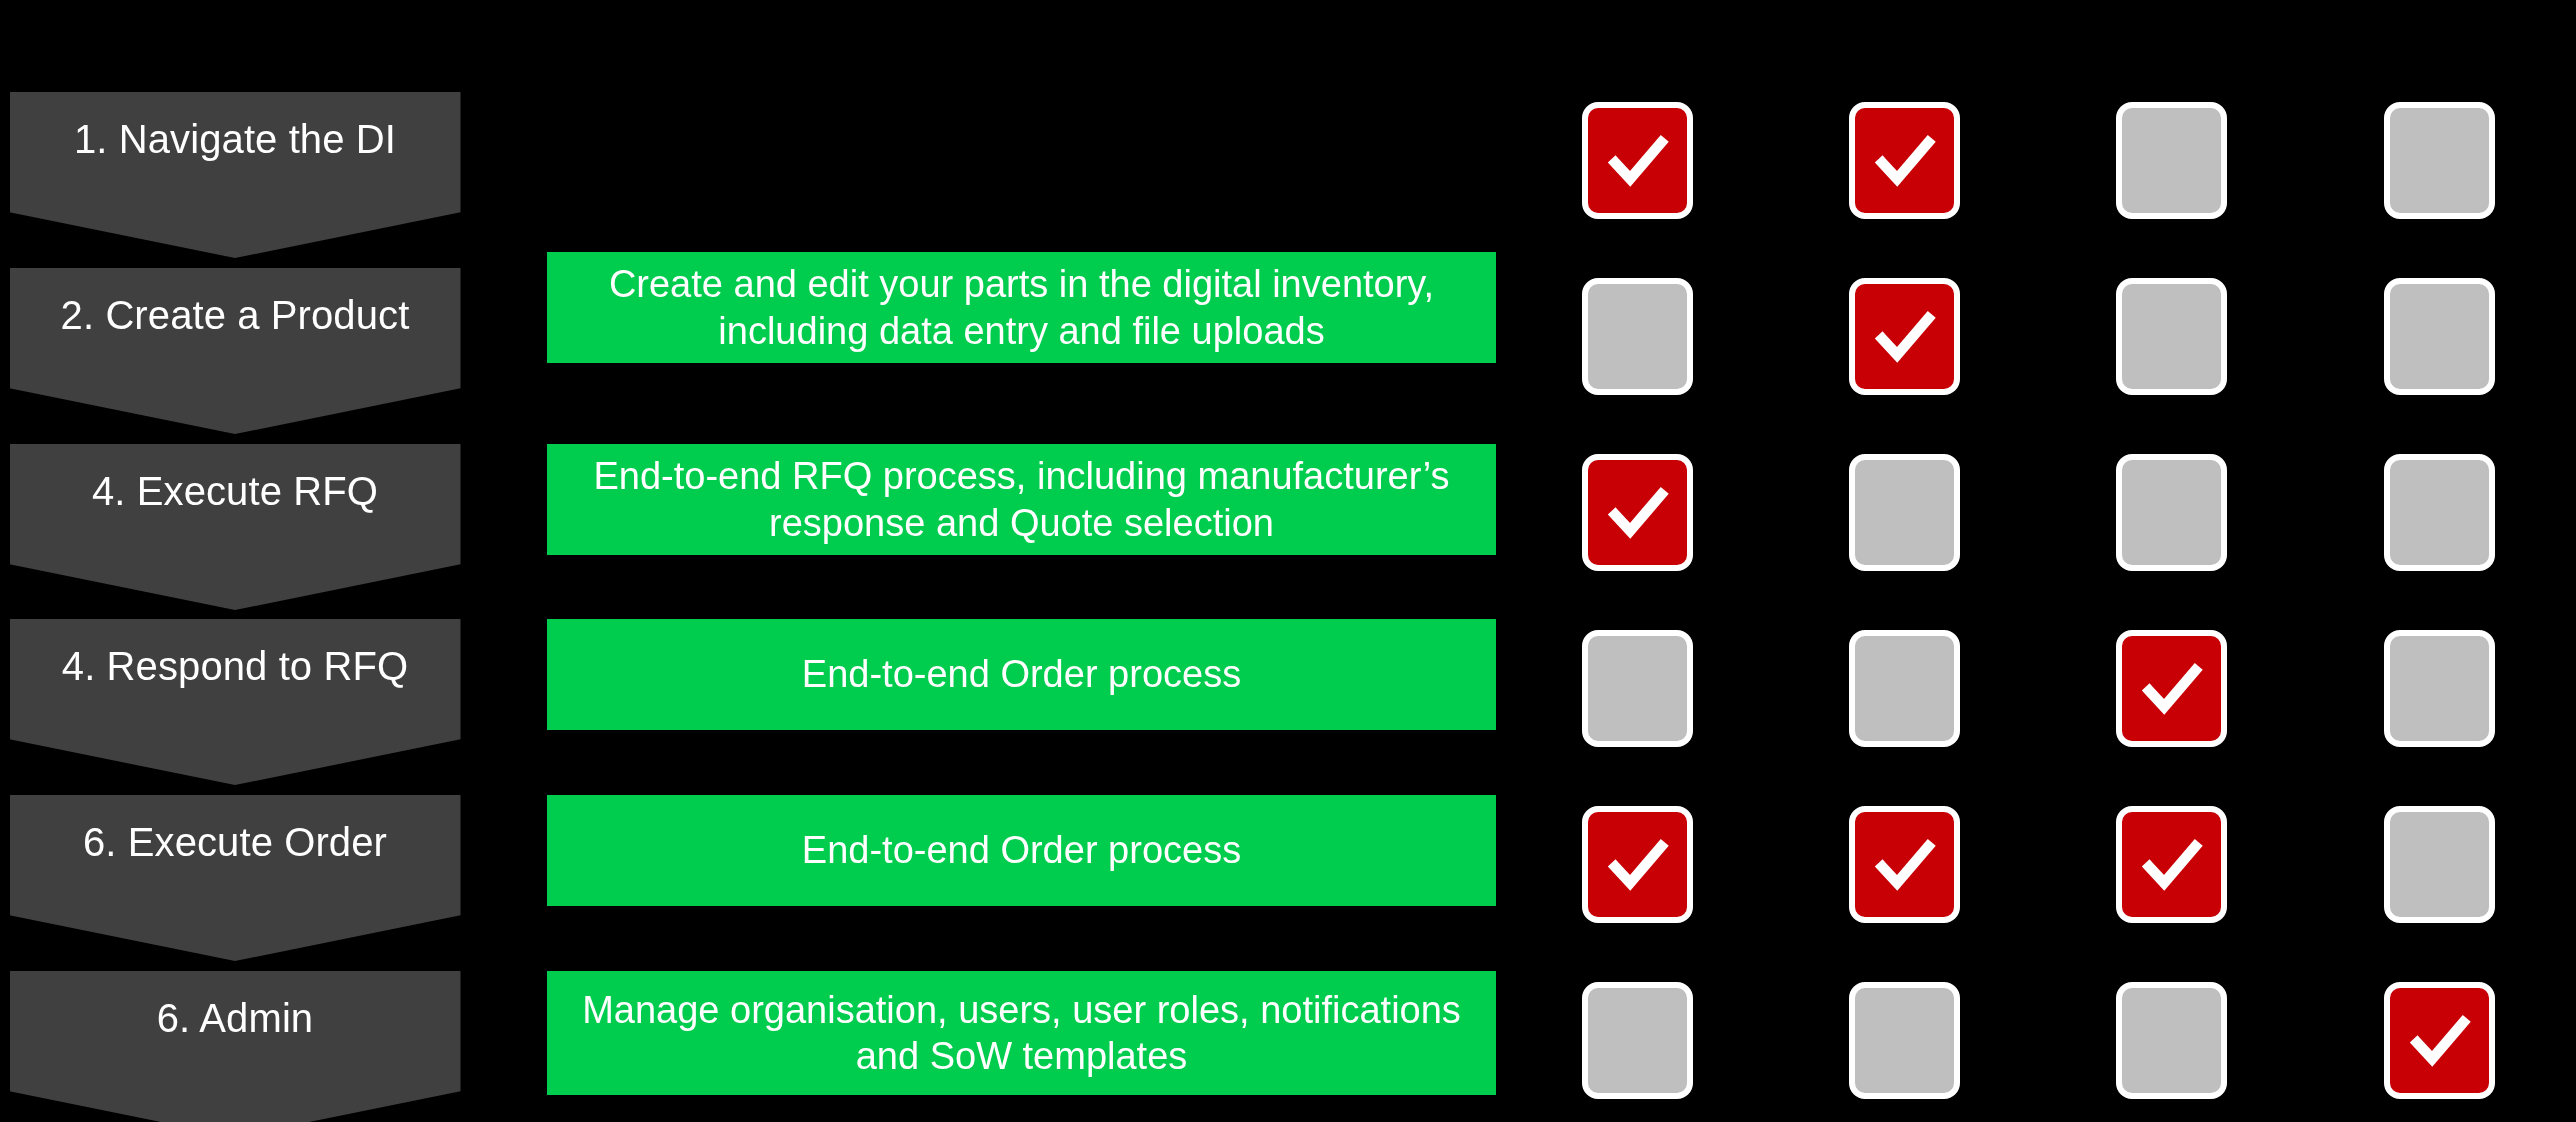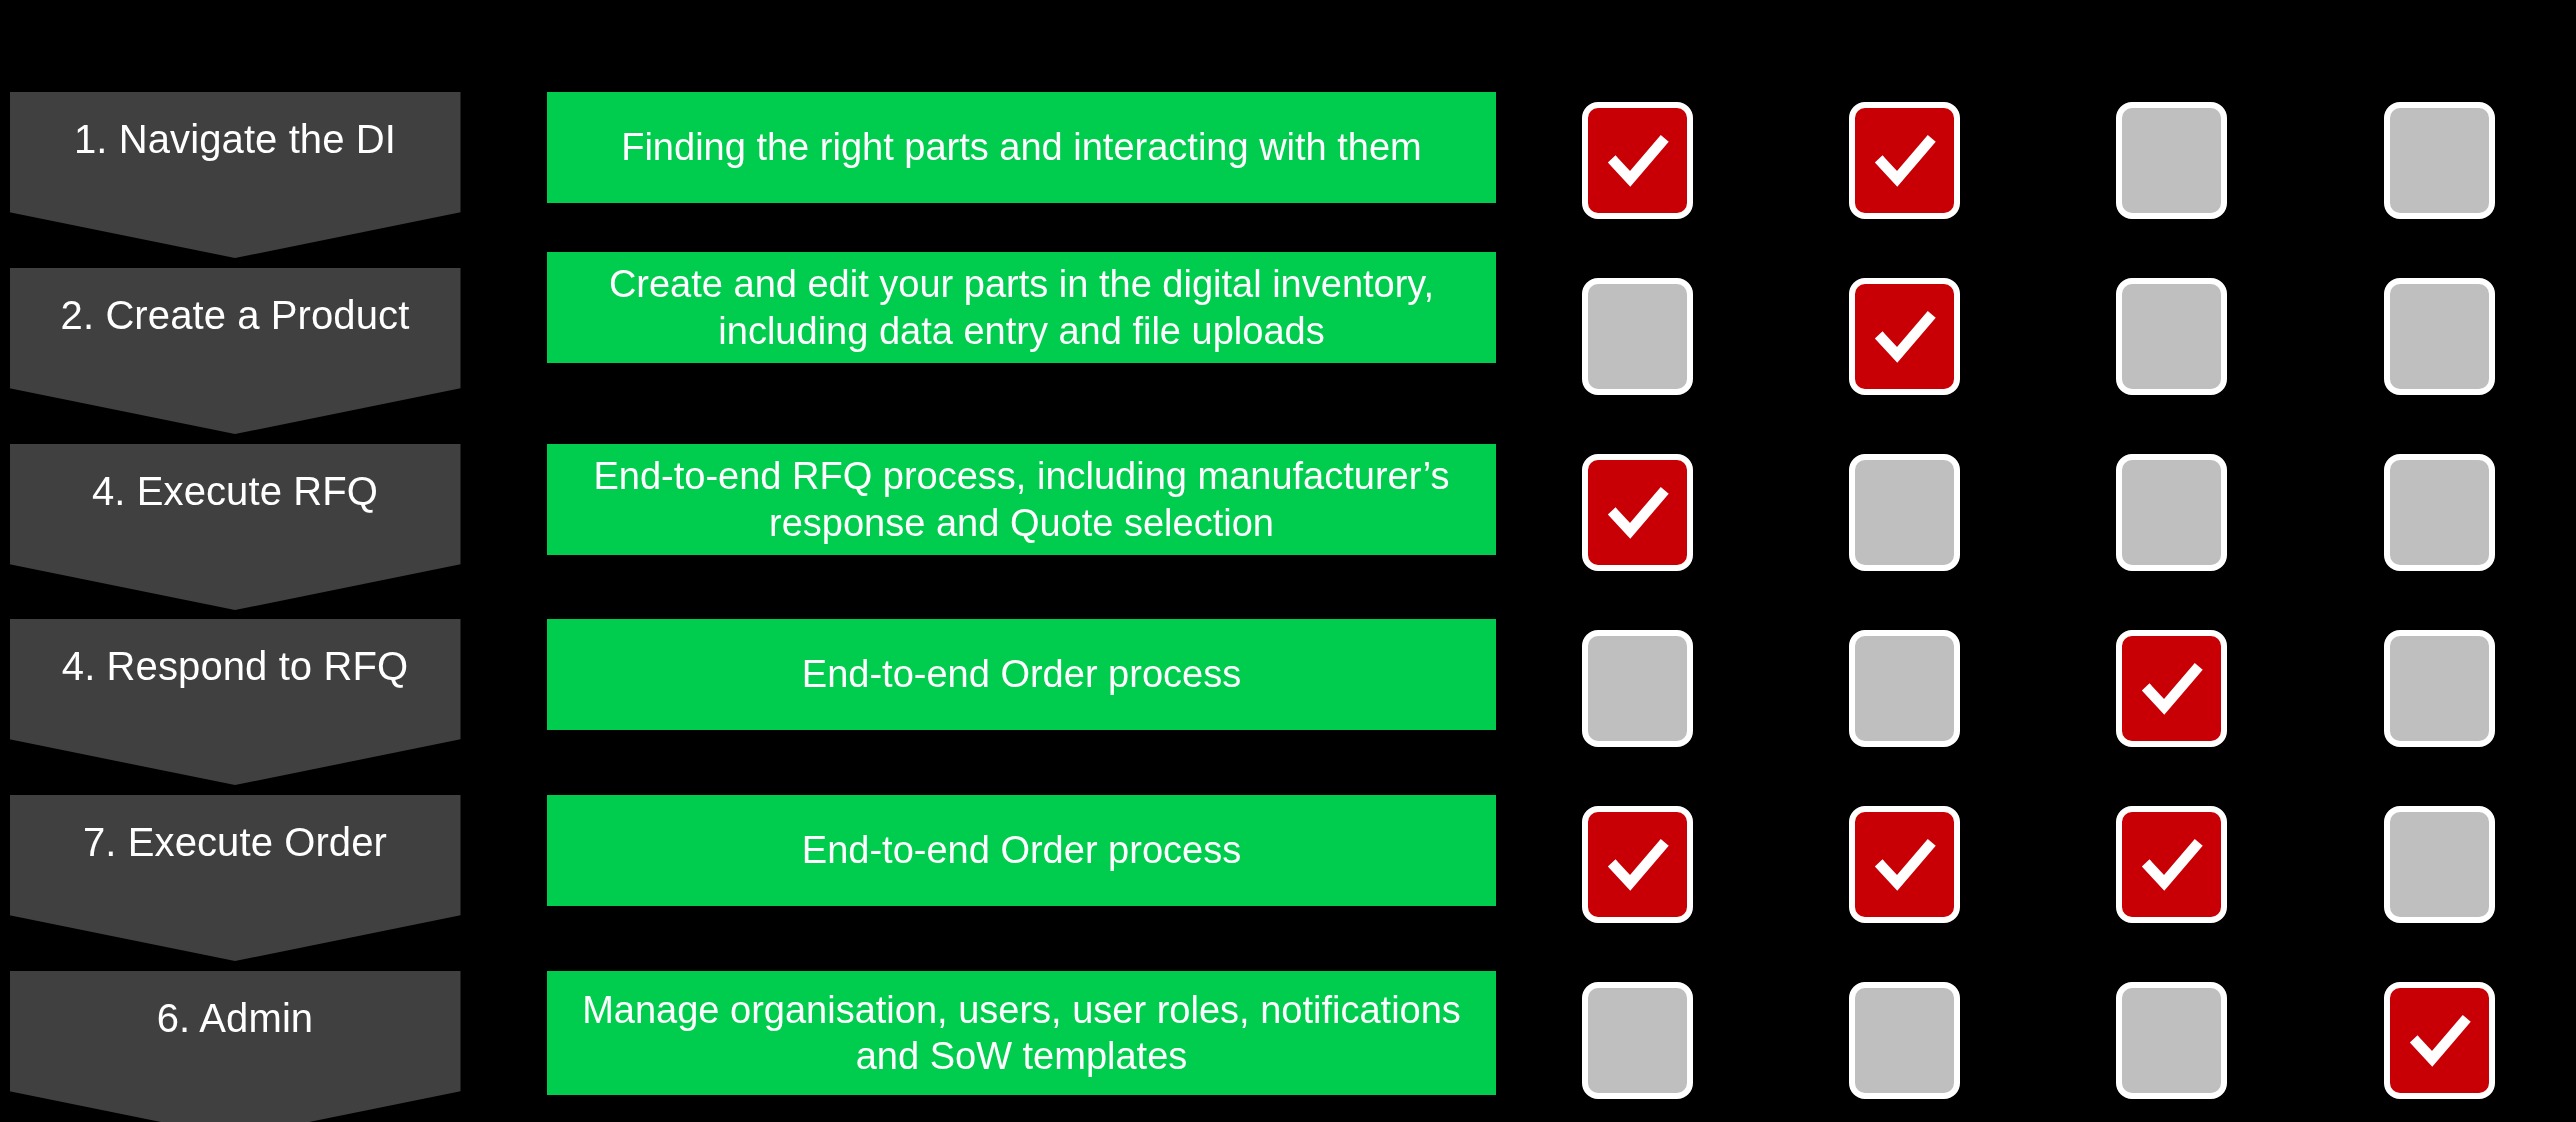--- a/index.html
+++ b/index.html
@@ -118,31 +118,28 @@
     <div class="chevron" style="top:268px;">
       <span class="chev-label">2. Create a Product</span>
     </div>
     <div class="chevron" style="top:444px;">
       <span class="chev-label">4. Execute RFQ</span>
     </div>
     <div class="chevron" style="top:619px;">
       <span class="chev-label">4. Respond to RFQ</span>
     </div>
     <div class="chevron" style="top:795px;">
-      <span class="chev-label">7. Execute Order</span>
+      <span class="chev-label">6. Execute Order</span>
     </div>
     <div class="chevron" style="top:971px;">
       <span class="chev-label">6. Admin</span>
     </div>
   </div>
 
   <div class="desc-col">
-    <div class="desc-box" style="top:92px;height:111px;">
-      <span class="desc-label">Finding the right parts and interacting with them</span>
-    </div>
     <div class="desc-box" style="top:252px;height:111px;">
       <span class="desc-label">Create and edit your parts in the digital inventory, including data entry and file uploads</span>
     </div>
     <div class="desc-box" style="top:444px;height:111px;">
       <span class="desc-label">End-to-end RFQ process, including manufacturer’s response and Quote selection</span>
     </div>
     <div class="desc-box" style="top:619px;height:111px;">
       <span class="desc-label">End-to-end Order process</span>
     </div>
     <div class="desc-box" style="top:795px;height:111px;">

